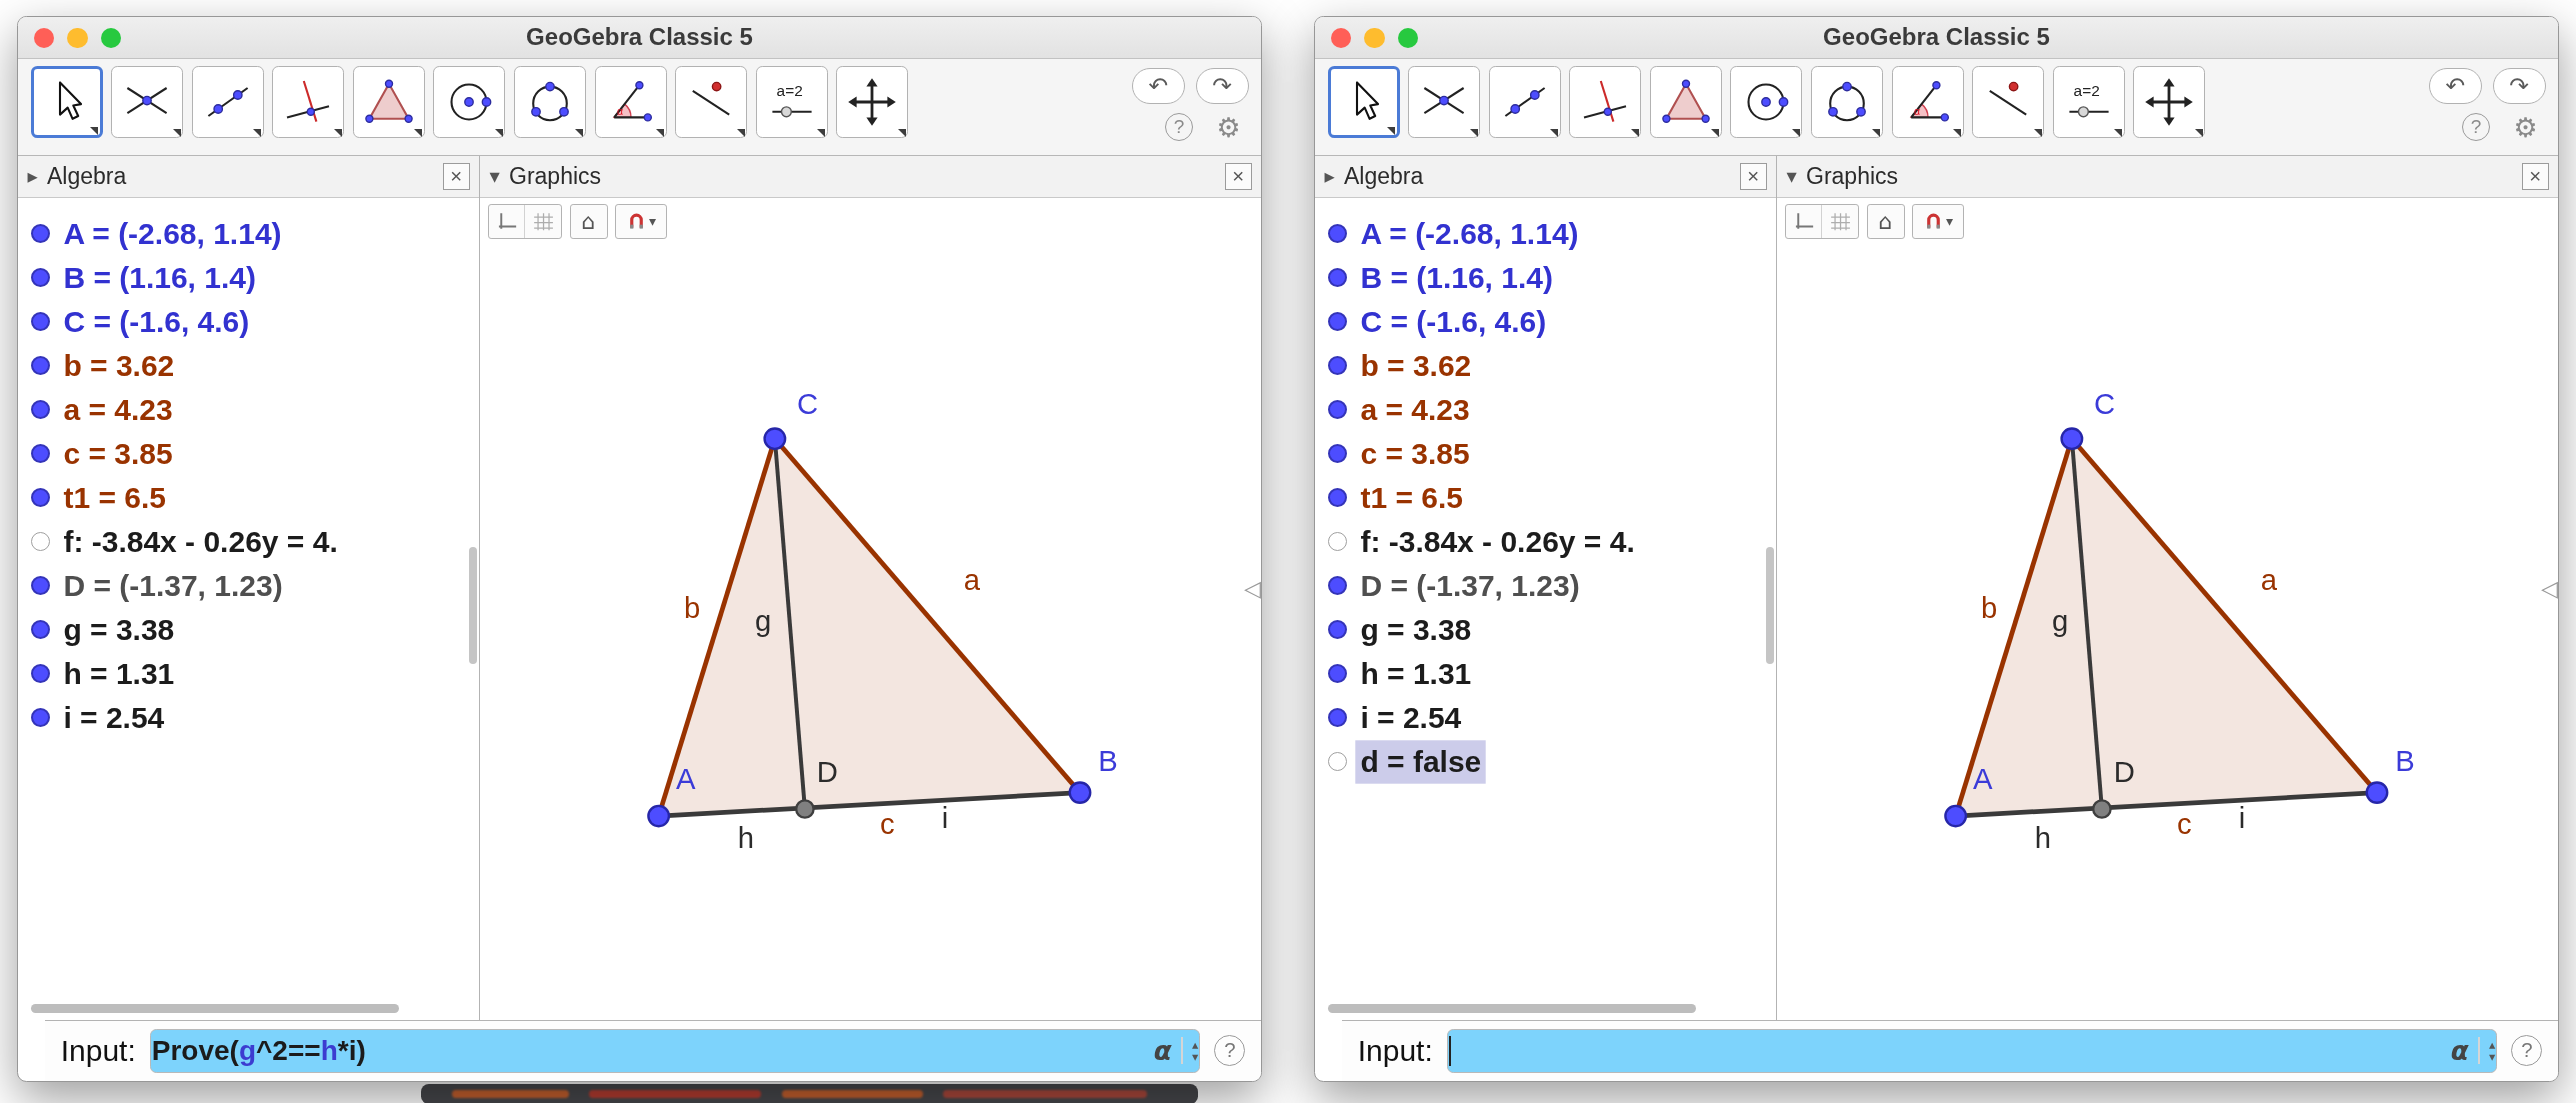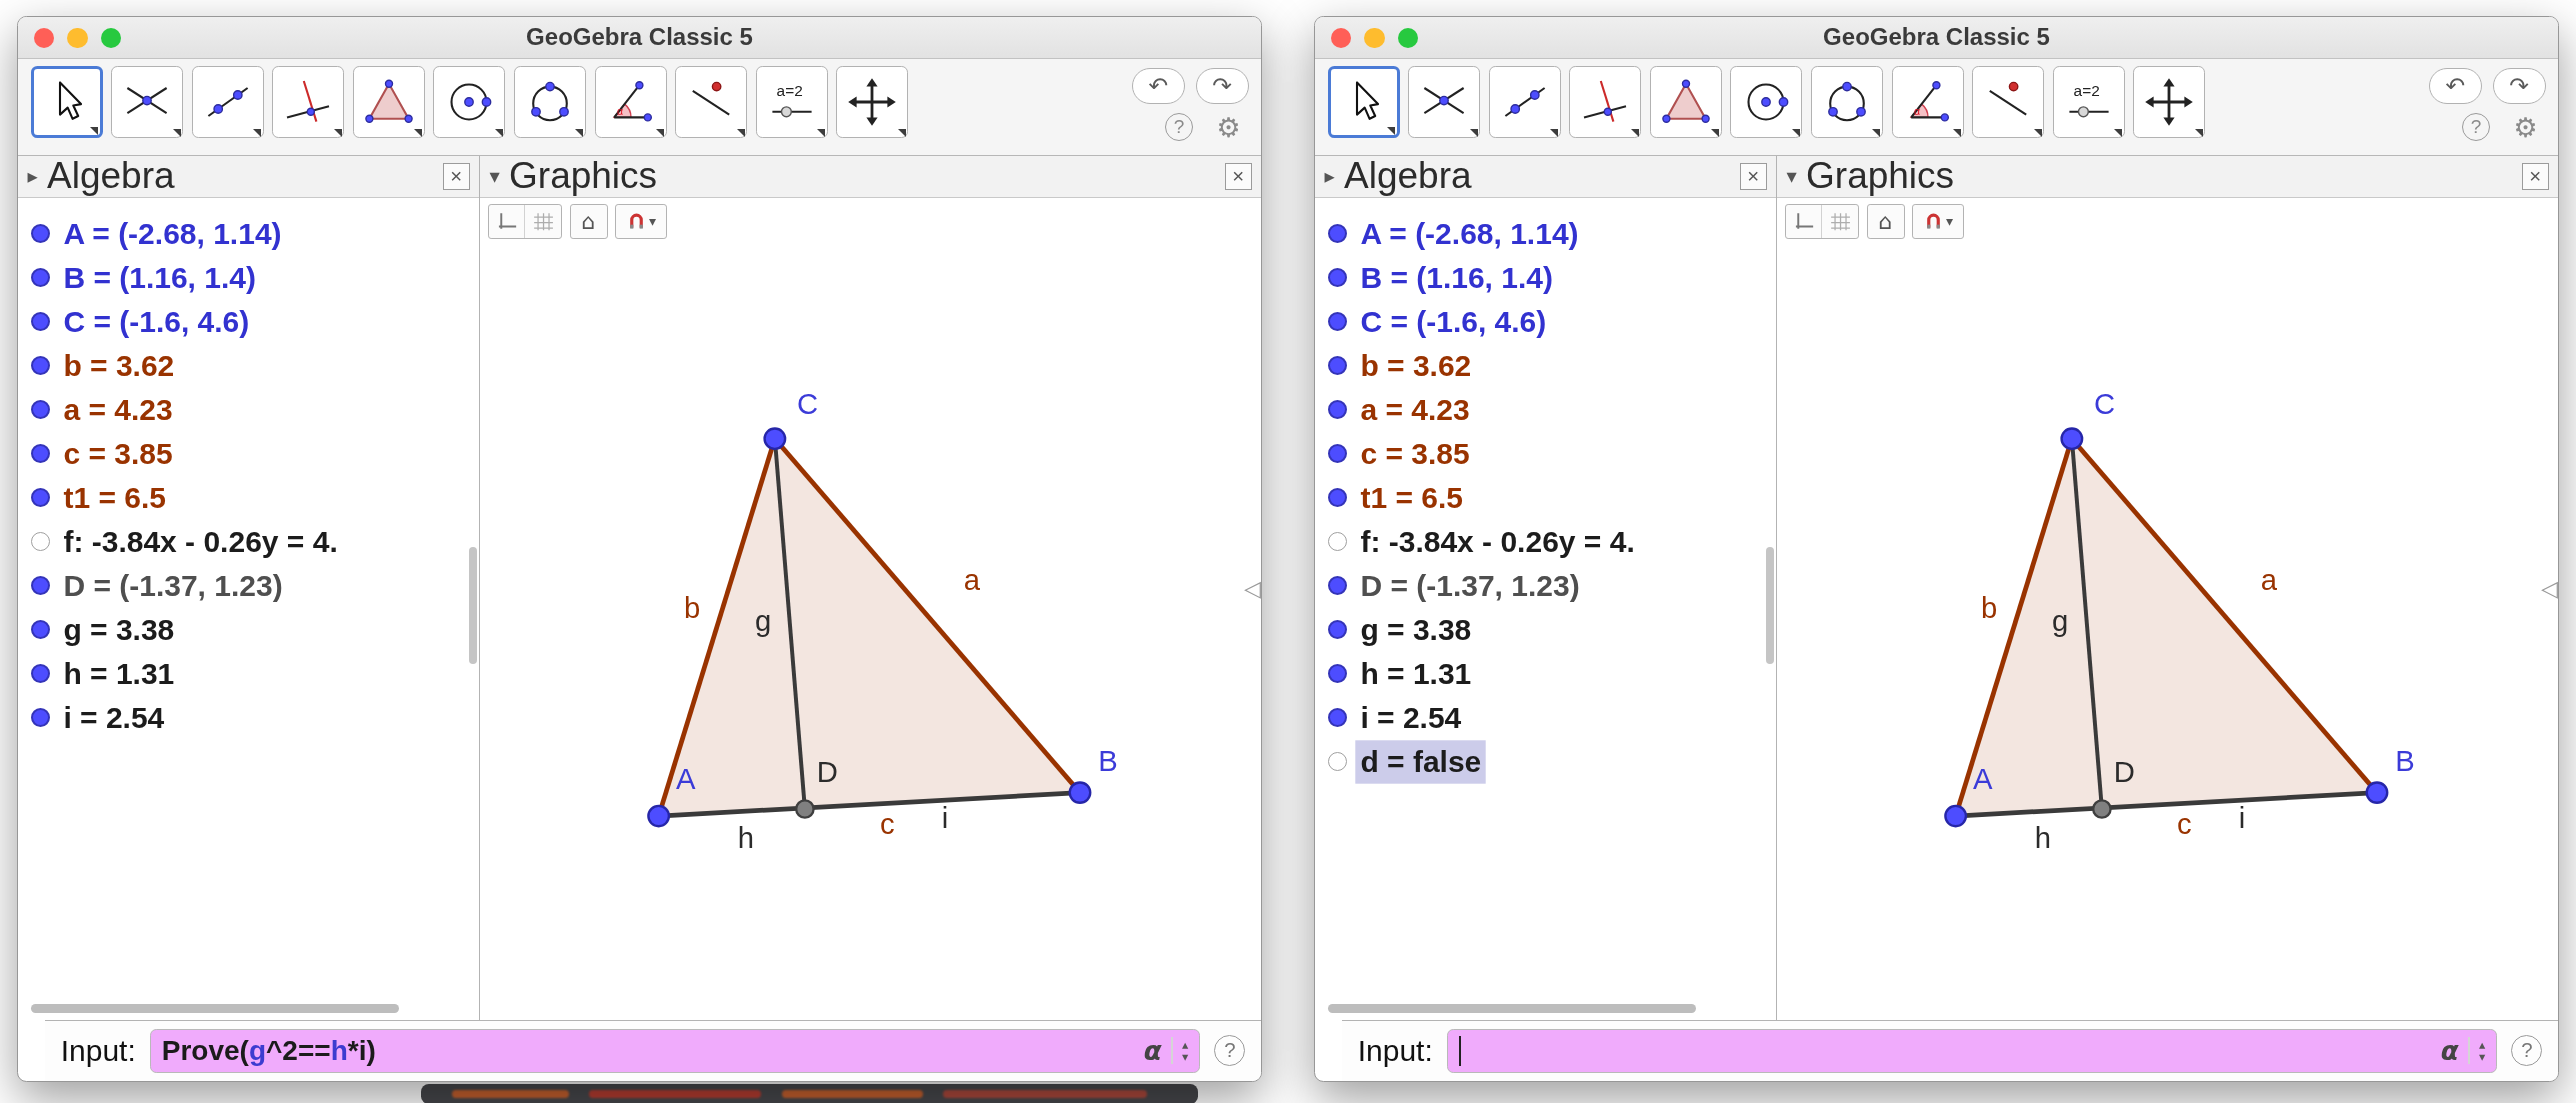--- a/index.html
+++ b/index.html
@@ -42,21 +42,21 @@
   .small-icons { display:flex; gap:23.5px; align-items:center; padding-right:7.8px; }
   .help-badge { width:28px; height:28px; border:1.6px solid #9a9a9a; border-radius:50%;
     display:flex; align-items:center; justify-content:center; font-size:19px; color:#8a8a8a; }
   .gear { font-size:27px; color:#8a8a8a; font-family:"DejaVu Sans", sans-serif; }
 
   
   .main { flex:1 1 auto; display:flex; min-height:0; }
   .panel-header { flex:0 0 42px; height:42px; background:#f2f2f2; border-bottom:0.8px solid #c9c9c9;
     display:flex; align-items:center; padding:0 9.4px; gap:9.4px; }
   .disclosure { font-size:20.4px; color:#555; font-family:"DejaVu Sans", sans-serif; }
-  .panel-title { font-size:37px; color:#2b2b2b; }
+  .panel-title { font-size:23px; color:#2b2b2b; }
   .close-box { margin-left:auto; width:27px; height:27px; border:1.6px solid #9b9b9b; background:#fbfbfb;
     display:flex; align-items:center; justify-content:center; font-size:20.4px; color:#555; }
 
   .algebra { flex:0 0 462px; border-right:0.8px solid #b3b3b3; display:flex; flex-direction:column; position:relative; background:#fff; }
   .alg-list { padding:14px 0 0 12.5px; overflow:hidden; }
   .alg-item { display:flex; align-items:center; gap:13.3px; height:44px; }
   .bullet { width:19.6px; height:19.6px; border-radius:50%; flex:0 0 auto; background:#fff; border:1.6px solid #9f9f9f; }
   .bullet-filled { background:#4d4dff; border:2.3px solid #3434b8; }
   .bullet-hollow { background:#fff; border:1.6px solid #9f9f9f; }
   .alg-label { font-size:30px; font-weight:bold; white-space:nowrap; color:#1c1c1c; }
@@ -74,22 +74,22 @@
   .sb-caret { font-size:14px; color:#555; font-family:"DejaVu Sans", sans-serif; margin-left:3.1px; }
   .collapse-arrow { position:absolute; right:0px; top:46%; font-size:22px; color:#9a9a9a;
     font-family:"DejaVu Sans", sans-serif; z-index:3; }
   svg.construction { position:absolute; inset:0; width:100%; height:100%; }
   .construction text { font-size:37px; font-family:"Liberation Sans", sans-serif; }
 
   
   .inputbar { flex:0 0 61px; border-top:0.8px solid #b3b3b3; background:#fdfdfd;
     display:flex; align-items:center; padding:0 15.7px; gap:14px;margin-left:27px; }
   .input-label { font-size:30px; color:#111; }
-  .input-field { flex:1 1 auto; height:44px; background:#f0abfc; border:1.6px solid #b9b9b9; border-radius:6.3px;
-    display:flex; align-items:center; padding:0 11px; font-size:28px; font-weight:bold; }
+  .input-field { flex:1 1 auto; height:44px; background:#7dd3fc; border:1.6px solid #b9b9b9; border-radius:6.3px;
+    display:flex; align-items:center; padding:0 1px; font-size:28px; font-weight:bold; }
   .input-text { display:flex; }
   .seg { white-space:pre; }
   .caret { width:2.3px; height:30px; background:#222; }
   .alpha-zone { margin-left:auto; display:flex; align-items:center; gap:9.4px; }
   .alpha { font-size:26px; font-style:italic; color:#444; font-family:"DejaVu Sans", sans-serif; }
   .field-divider { width:1.6px; height:27px; background:#d5d5d5; }
   .stepper { display:flex; flex-direction:column; line-height:11.7px; font-size:12.5px; color:#555;
     font-family:"DejaVu Sans", sans-serif; align-items:center; }
   .help-circle { width:31px; height:31px; border:1.6px solid #9a9a9a; border-radius:50%; flex:0 0 auto;
     display:flex; align-items:center; justify-content:center; font-size:20.4px; color:#777; }

